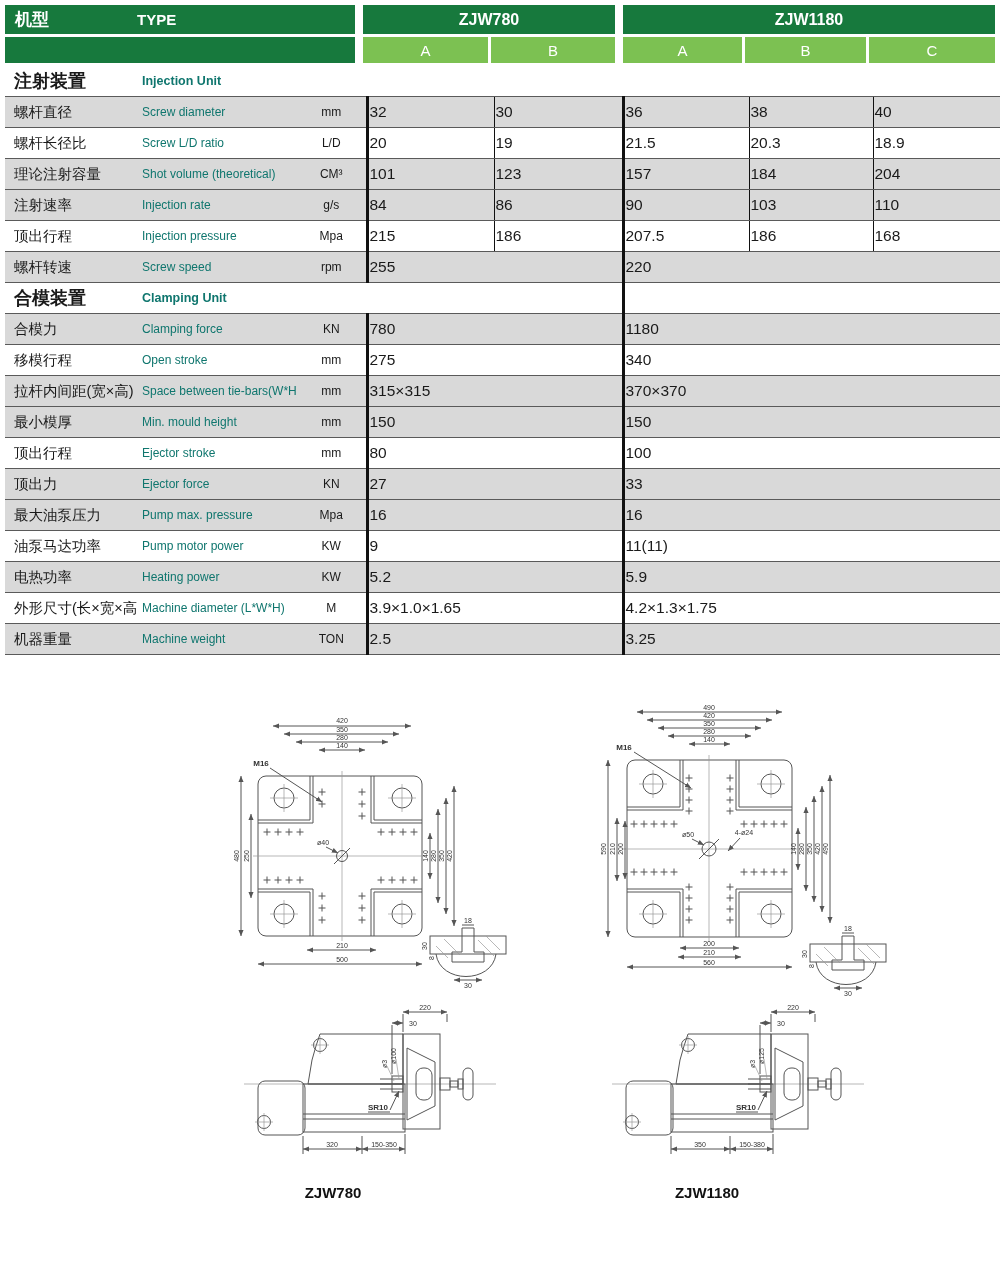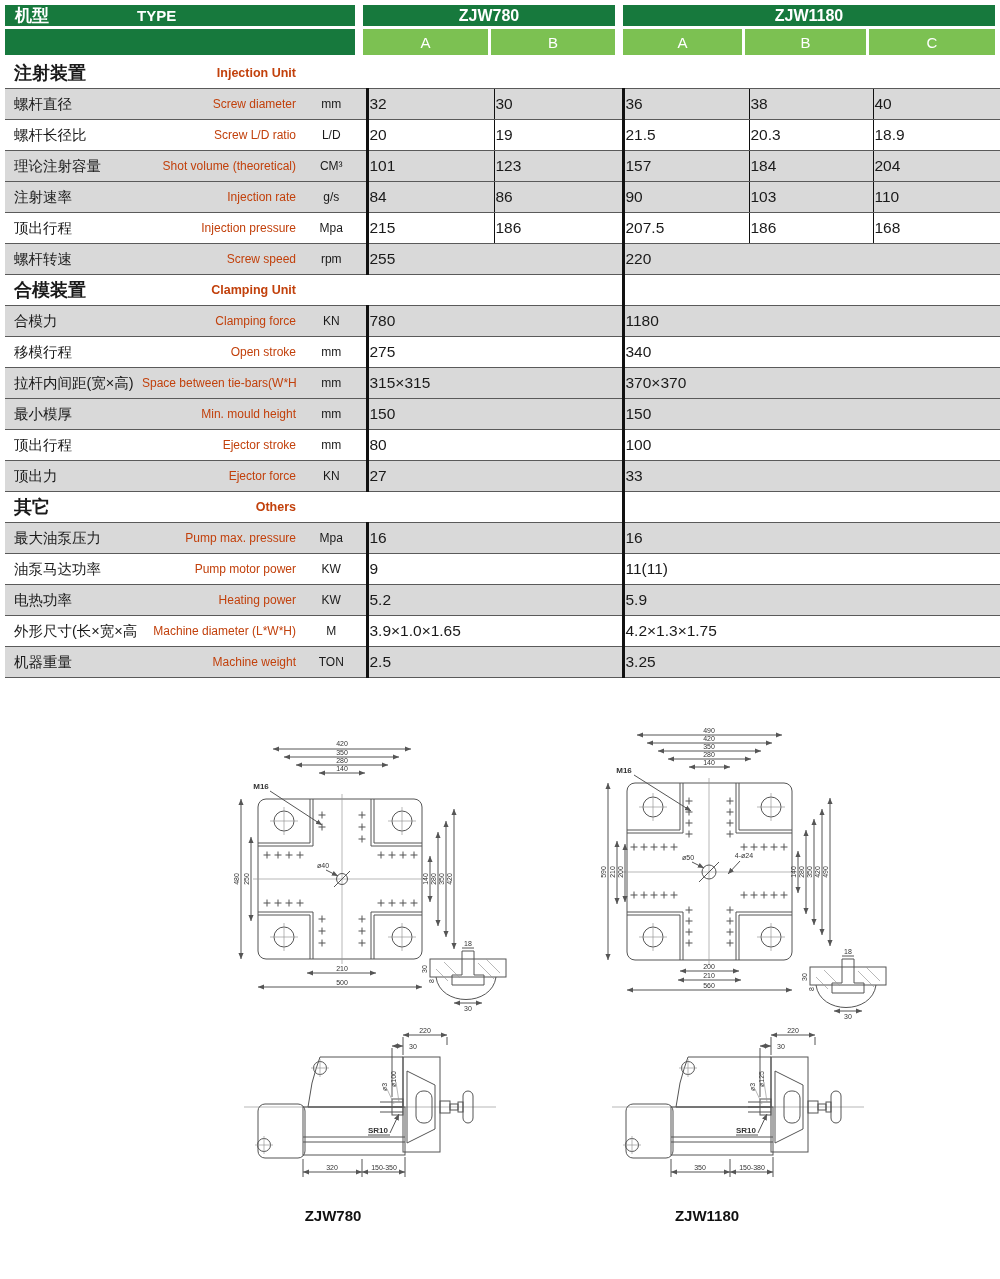--- a/index.html
+++ b/index.html
@@ -1,32 +1,32 @@
 <!DOCTYPE html>
 <html><head>
 <meta charset="utf-8">
 <style>
   html,body{margin:0;padding:0;background:#fff;}
   body{width:1000px;height:1279px;position:relative;font-family:"Liberation Sans",sans-serif;color:#1a1a1a;}
   
   .hdr{margin:5px 0 0 5px;}
   .hrow{display:flex;}
-  .h1cell{background:#17793d;color:#fff;display:flex;align-items:center;justify-content:center;height:21px;font-weight:bold;}
+  .h1cell{background:#17793d;color:#fff;display:flex;align-items:center;justify-content:center;height:29px;font-weight:bold;}
   .h1cell.type{justify-content:flex-start;}
   .h1cell.type .zh-big{font-size:17px;margin-left:10px;}
   .h1cell.type .en-big{font-size:15px;margin-left:88px;}
   .h1cell.model{font-size:16px;}
   .hrow2{display:flex;margin-top:3px;}
   .h2cell{background:#7cc152;color:#fff;display:flex;align-items:center;justify-content:center;height:26px;font-size:15px;}
   .hspacer{background:#17793d;height:26px;}
   
   table.spec{border-collapse:collapse;table-layout:fixed;width:995px;margin:3px 0 0 5px;}
   table.spec td{height:28px;border-bottom:1px solid #5a5a5a;overflow:hidden;white-space:nowrap;}
   td.zh{font-size:14.5px;padding-left:9px;}
-  td.en{font-size:12px;color:#c2410c;padding-left:5px;text-align:right;}
+  td.en{font-size:12px;color:#0f766e;padding-left:5px;}
   td.unit{font-size:12px;text-align:center;}
   td.val{font-size:15.5px;text-align:left;}
   tr.gray td{background:#d9d9d9;}
   td.hb{border-left:3px solid #111;}
   td.lb{border-left:1.5px solid #111;}
   tr.section td{background:#fff;}
   tr.section td.zh{font-weight:bold;font-size:18px;}
   tr.section td.en{font-weight:bold;font-size:12.5px;}
   
   .diagrams{position:relative;width:1000px;height:572px;margin-top:3px;}
@@ -175,27 +175,20 @@
         <td class="unit">mm</td>
         <td class="val hb" colspan="2">80</td>
         <td class="val hb" colspan="3">100</td>
       </tr>
       <tr class="gray">
         <td class="zh">顶出力</td>
         <td class="en">Ejector force</td>
         <td class="unit">KN</td>
         <td class="val hb" colspan="2">27</td>
         <td class="val hb" colspan="3">33</td>
-      </tr>
-      <tr class="section">
-        <td class="zh">其它</td>
-        <td class="en">Others</td>
-        <td class="unit"></td>
-        <td class="" colspan="2"></td>
-        <td class="hb" colspan="3"></td>
       </tr>
       <tr class="gray">
         <td class="zh">最大油泵压力</td>
         <td class="en">Pump max. pressure</td>
         <td class="unit">Mpa</td>
         <td class="val hb" colspan="2">16</td>
         <td class="val hb" colspan="3">16</td>
       </tr>
       <tr class="">
         <td class="zh">油泵马达功率</td>

